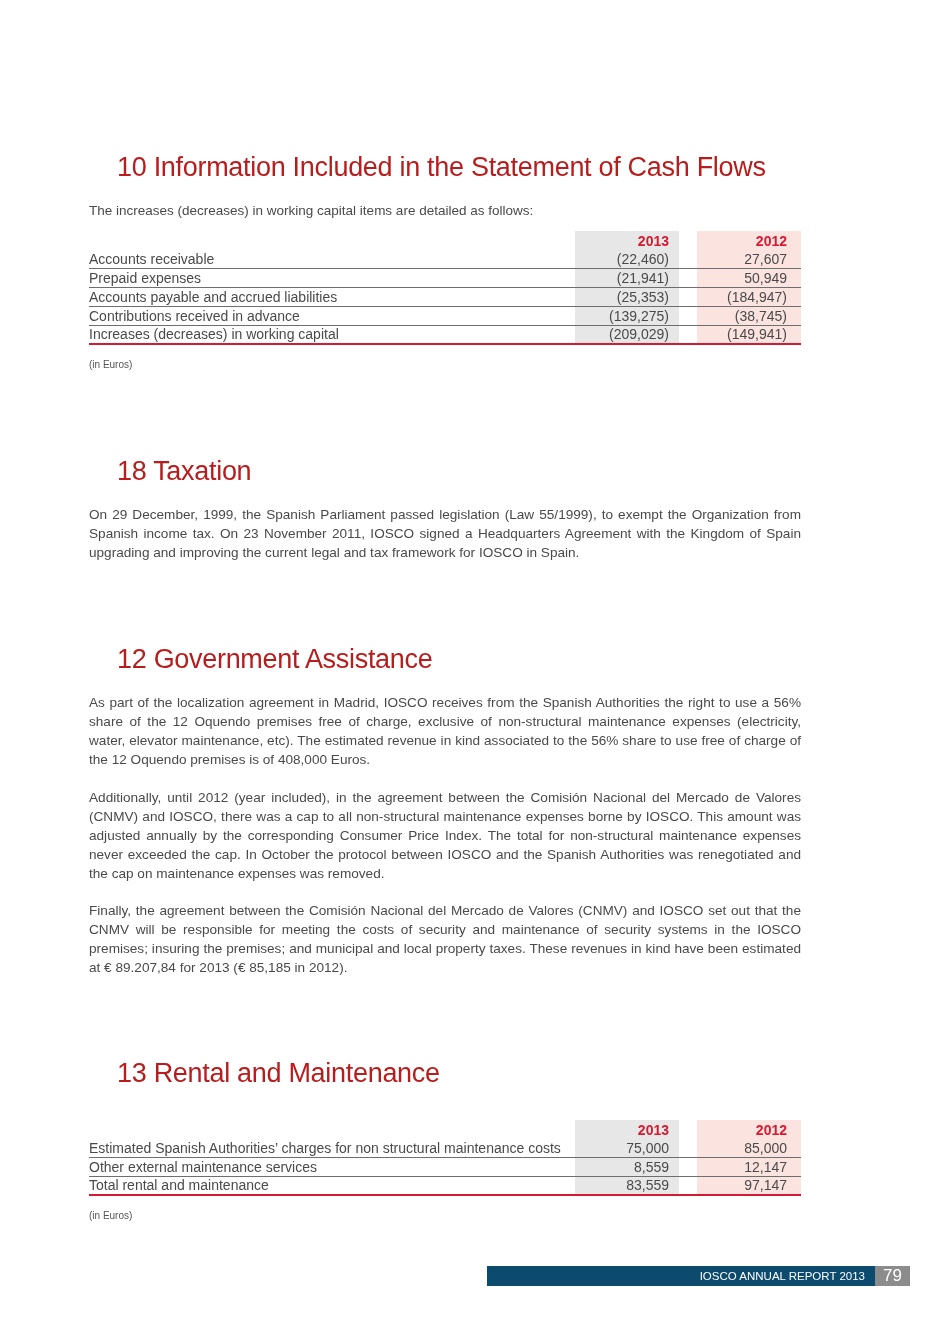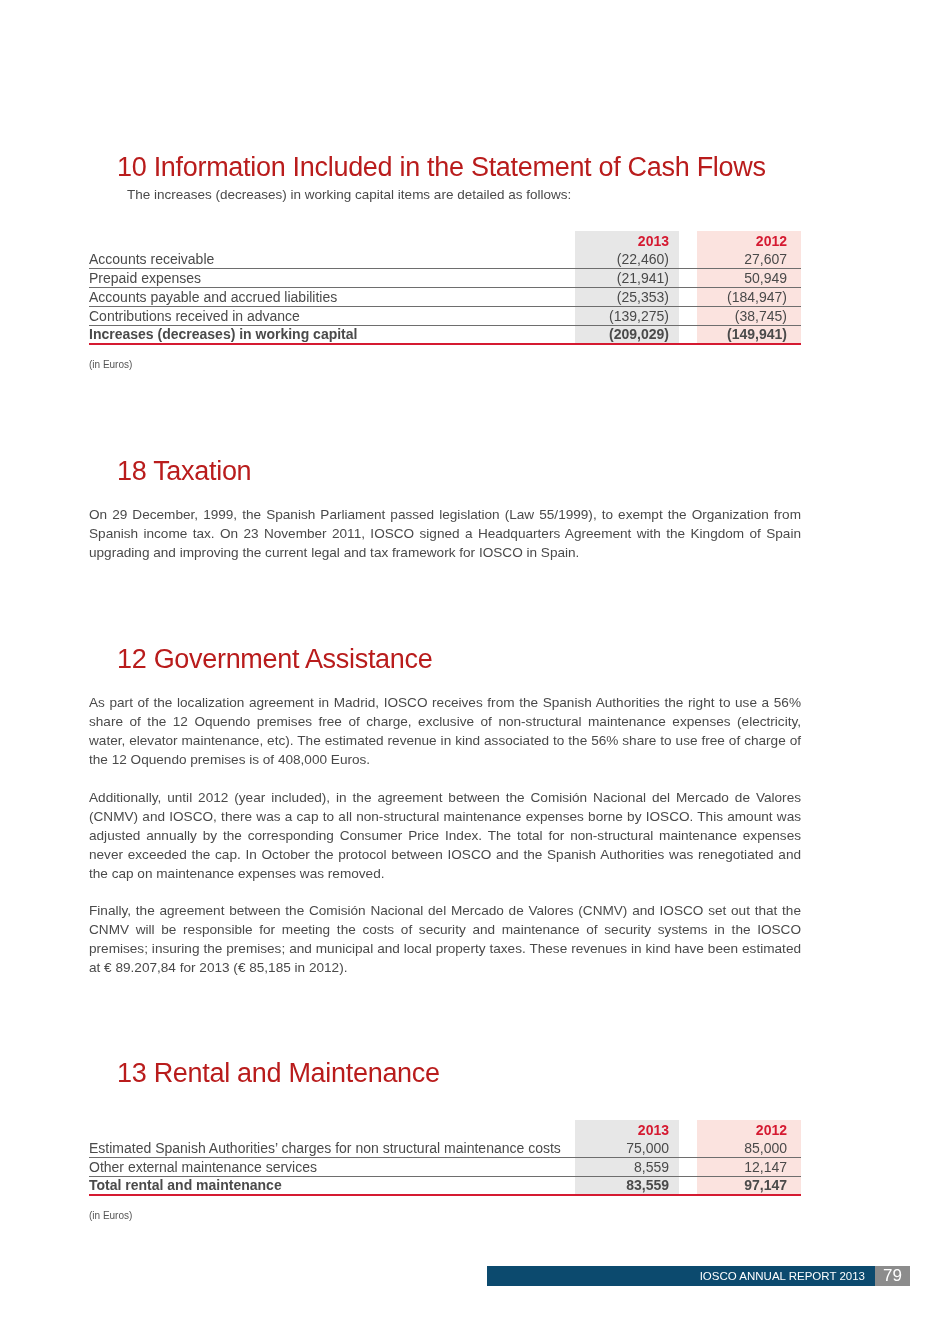--- a/index.html
+++ b/index.html
@@ -10,33 +10,33 @@
     .intro { position: absolute; left: 89px; font-size: 13.5px; color: #4a4a4a; }
     .para { position: absolute; left: 89px; width: 712px; font-size: 13.6px; line-height: 19px; text-align: justify; color: #4a4a4a; }
     .tbl { position: absolute; left: 89px; width: 712px; }
     .col-bg { position: absolute; top: 0; bottom: 0; }
     .col-bg.y2013 { background: #e7e7e7; }
     .col-bg.y2012 { background: #fbe3df; }
     .trow { position: relative; height: 19px; display: flex; align-items: flex-end; font-size: 14px; line-height: 18px; }
     .trow .lbl { flex: 1; white-space: nowrap; }
     .trow .v { position: absolute; text-align: right; bottom: 0; }
     .trow.sep { border-bottom: 1px solid #6e6e6e; }
-    .trow.total { font-weight: bold; border-bottom: 2px solid #d51a31; }
+    .trow.total { font-weight: normal; border-bottom: 2px solid #d51a31; }
     .trow.head .v { color: #d51a31; font-weight: bold; }
     .note { position: absolute; left: 89px; font-size: 10px; font-weight: normal; color: #555; }
     .footer-bar { position: absolute; left: 487px; top: 1266px; width: 388px; height: 20px; background: #0c4a6e; color: #ffffff; font-size: 11.5px; text-align: right; padding-right: 10px; line-height: 20px; }
     .footer-num { position: absolute; left: 875px; top: 1266px; width: 35px; height: 20px; background: #8c8c8c; color: #ffffff; font-size: 17px; text-align: center; line-height: 20px; }
   </style>
 </head>
 <body>
 
 <div class="page">
 
   <div class="h1" style="top:152px;">10 Information Included in the Statement of Cash Flows</div>
-  <div class="intro" style="top:187px;margin-left:38px;">The increases (decreases) in working capital items are detailed as follows:</div>
+  <div class="intro" style="top:203px;">The increases (decreases) in working capital items are detailed as follows:</div>
 
   <div class="tbl" style="top:231px;">
     <div class="col-bg y2013" style="left:486px; width:104px;"></div>
     <div class="col-bg y2012" style="left:608px; width:104px;"></div>
 
     <div class="trow head">
       <span class="lbl"></span>
       <span class="v" style="right:132px;">2013</span>
       <span class="v" style="right:14px;">2012</span>
     </div>

